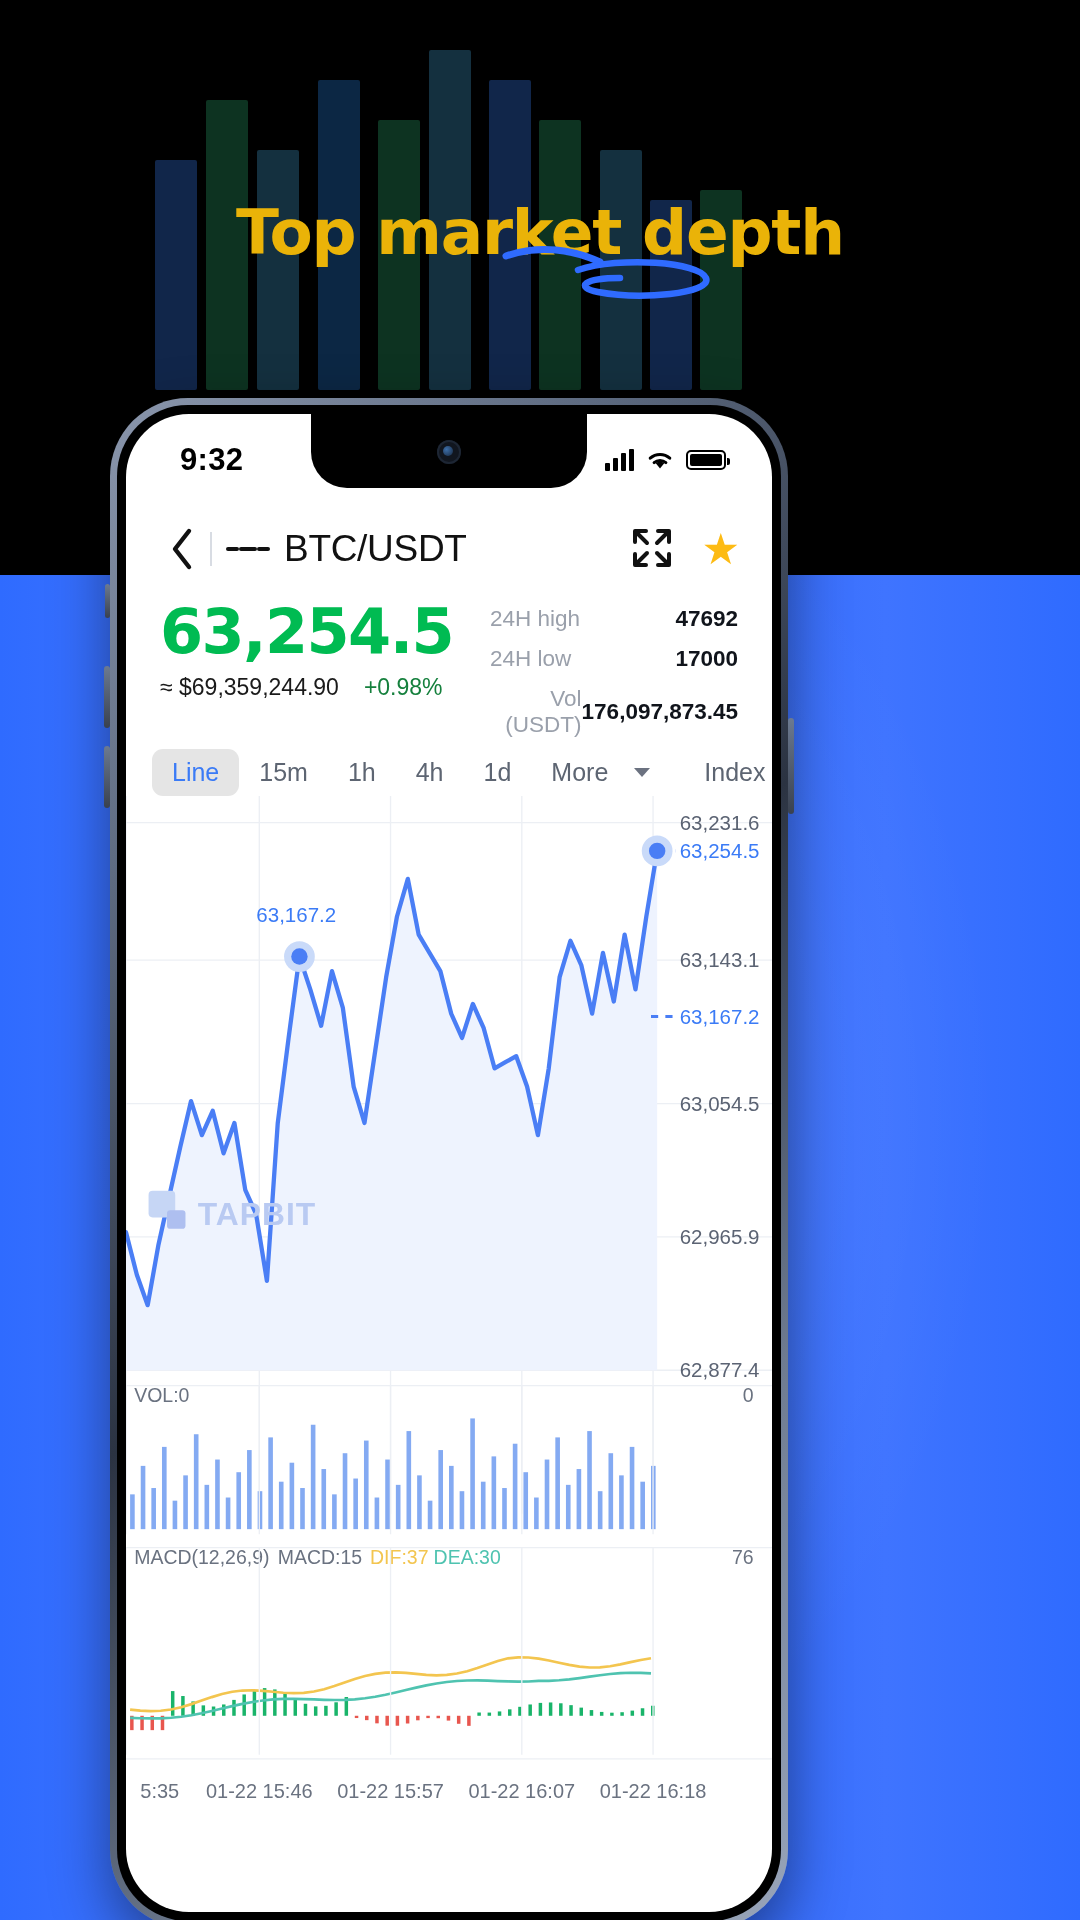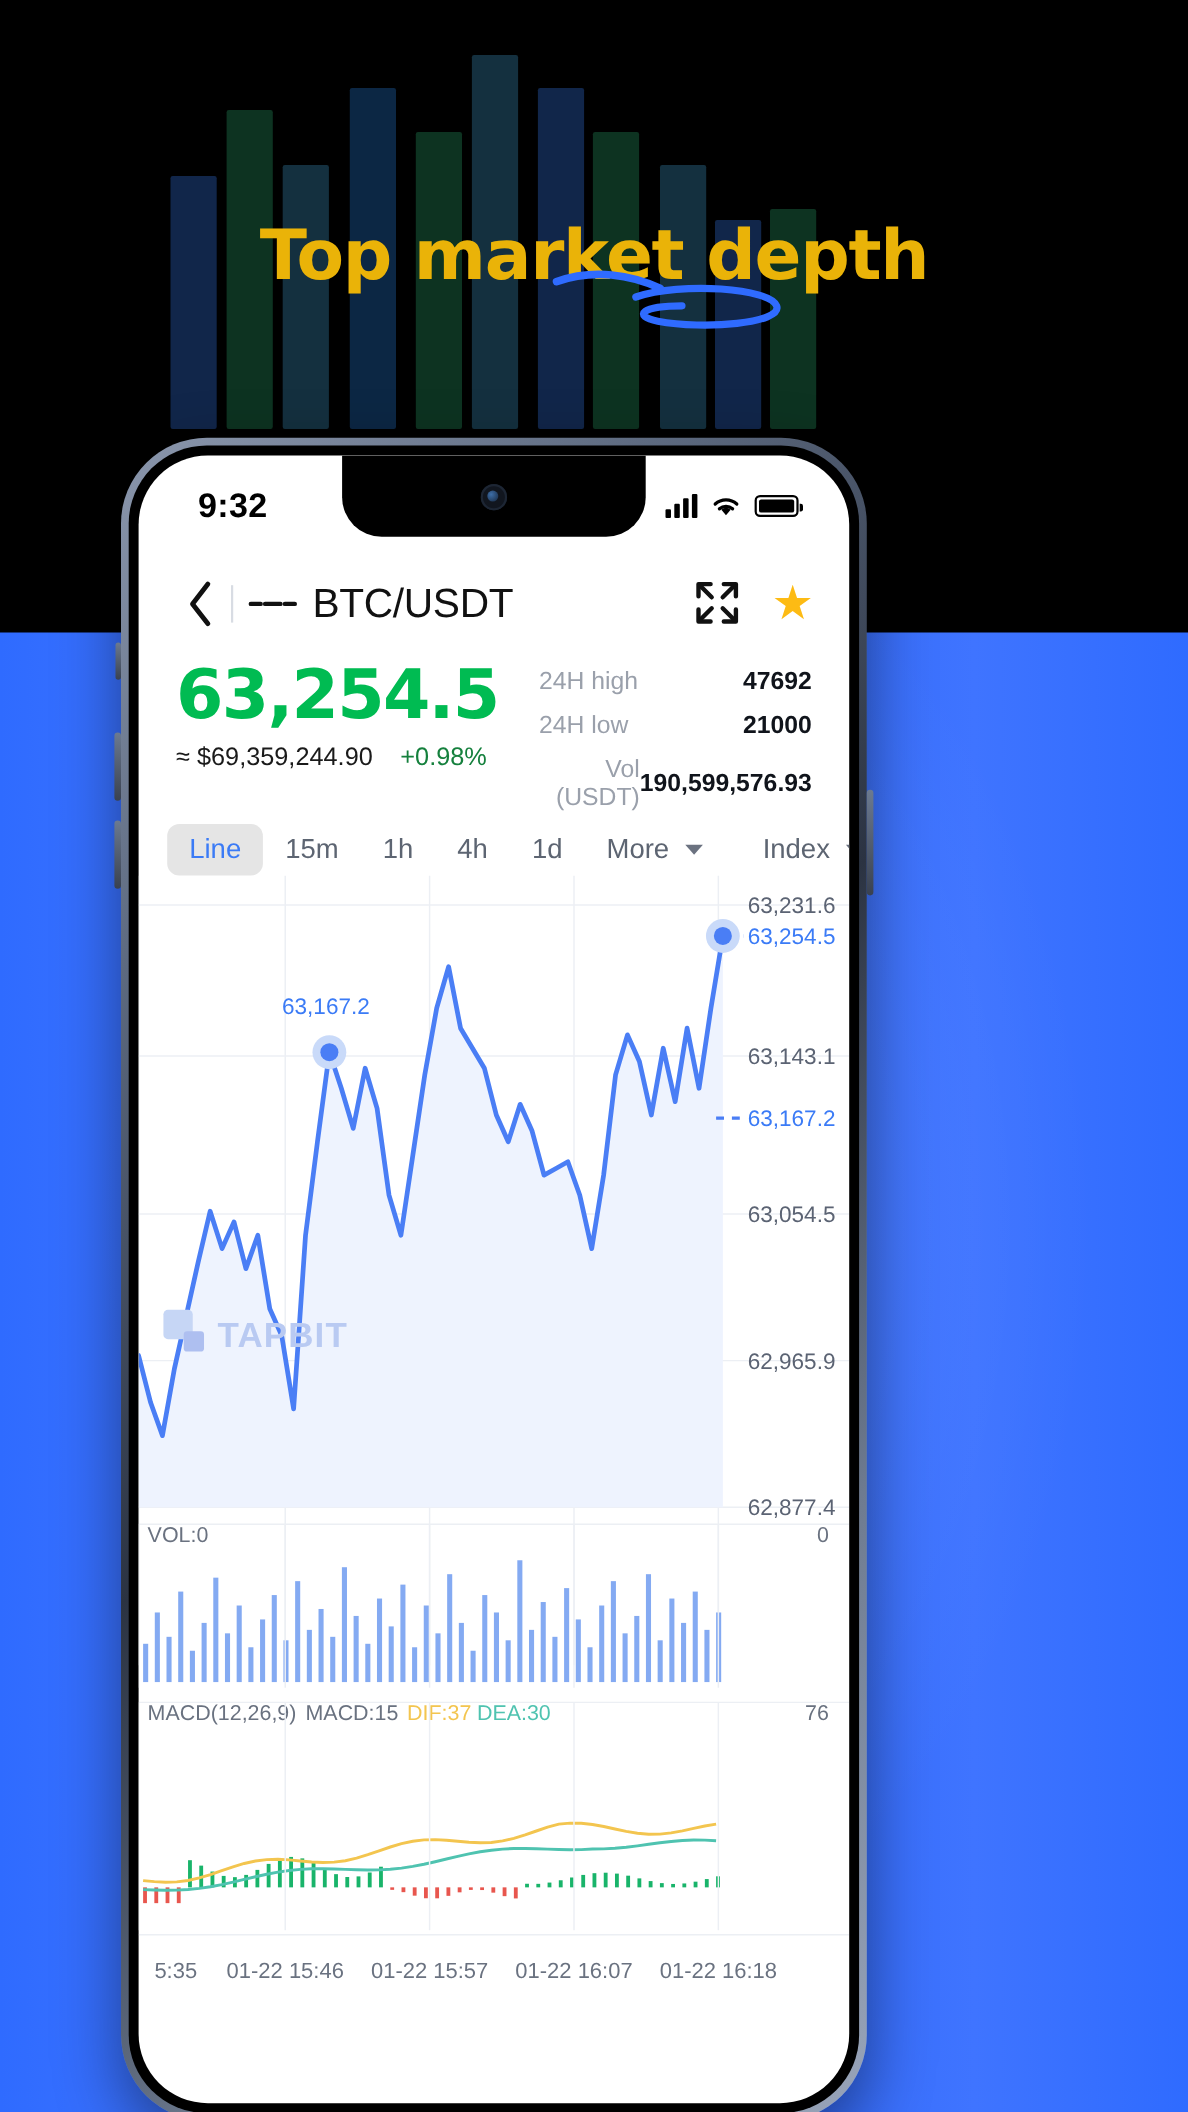--- a/index.html
+++ b/index.html
@@ -93,21 +93,21 @@
   .stats{flex:1;padding-top:6px;text-align:right;}
   .stat-row{display:flex;justify-content:space-between;align-items:center;font-size:22.5px;margin-bottom:14px;}
   .stat-k{color:#9aa0ab;}
   .stat-v{color:#10141b;font-weight:bold;}
 
   
   .tabs{position:absolute;left:0;top:322px;width:100%;height:72px;
     display:flex;align-items:center;padding:0 26px;z-index:10;}
   .tab{font-size:25px;color:#5d6572;padding:9px 20px;border-radius:11px;}
   .tab.active{color:#3b7bf6;background:#e5e5e5;font-weight:500;}
-  .tab.dd{display:flex;align-items:center;gap:15px;}
+  .tab.dd{display:flex;align-items:center;gap:26px;}
   .caret{width:0;height:0;border-left:8px solid transparent;border-right:8px solid transparent;
     border-top:9px solid #6b7280;}
 
   
   .chart-area{position:absolute;left:0;top:382px;width:100%;bottom:0;z-index:5;text-align:center;}
   .chart-svg{display:block;width:100%;}
   .ylab{font-size:20px;fill:#5b6373;font-family:"Liberation Sans",sans-serif;}
   .ttxt{font-size:20px;fill:#3b7bf6;font-family:"Liberation Sans",sans-serif;}
   .ind{font-size:19px;font-family:"Liberation Sans",sans-serif;}
   .xlab{font-size:19.5px;fill:#6a7280;font-family:"Liberation Sans",sans-serif;}
@@ -214,25 +214,25 @@
               <span class="price-chg">+0.98%</span>
             </div>
           </div>
           <div class="stats">
             <div class="stat-row">
               <span class="stat-k">24H high</span>
               <span class="stat-v">47692</span>
             </div>
             <div class="stat-row">
               <span class="stat-k">24H low</span>
-              <span class="stat-v">21000</span>
+              <span class="stat-v">17000</span>
             </div>
             <div class="stat-row">
               <span class="stat-k">Vol (USDT)</span>
-              <span class="stat-v">190,599,576.93</span>
+              <span class="stat-v">176,097,873.45</span>
             </div>
           </div>
         </div>
 
         <div class="tabs">
           <div class="tab active">Line</div>
           <div class="tab">15m</div>
           <div class="tab">1h</div>
           <div class="tab">4h</div>
           <div class="tab">1d</div>

